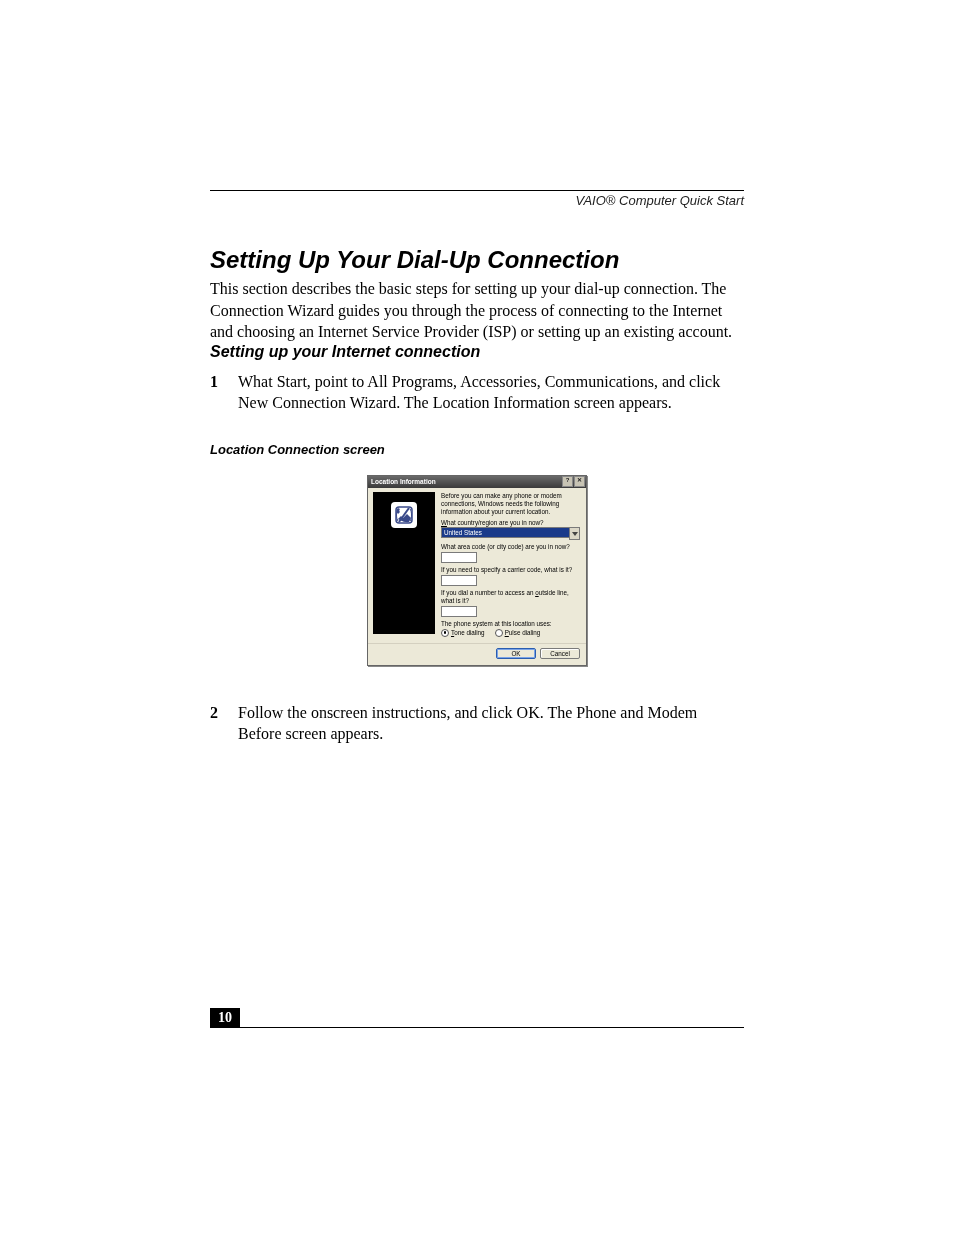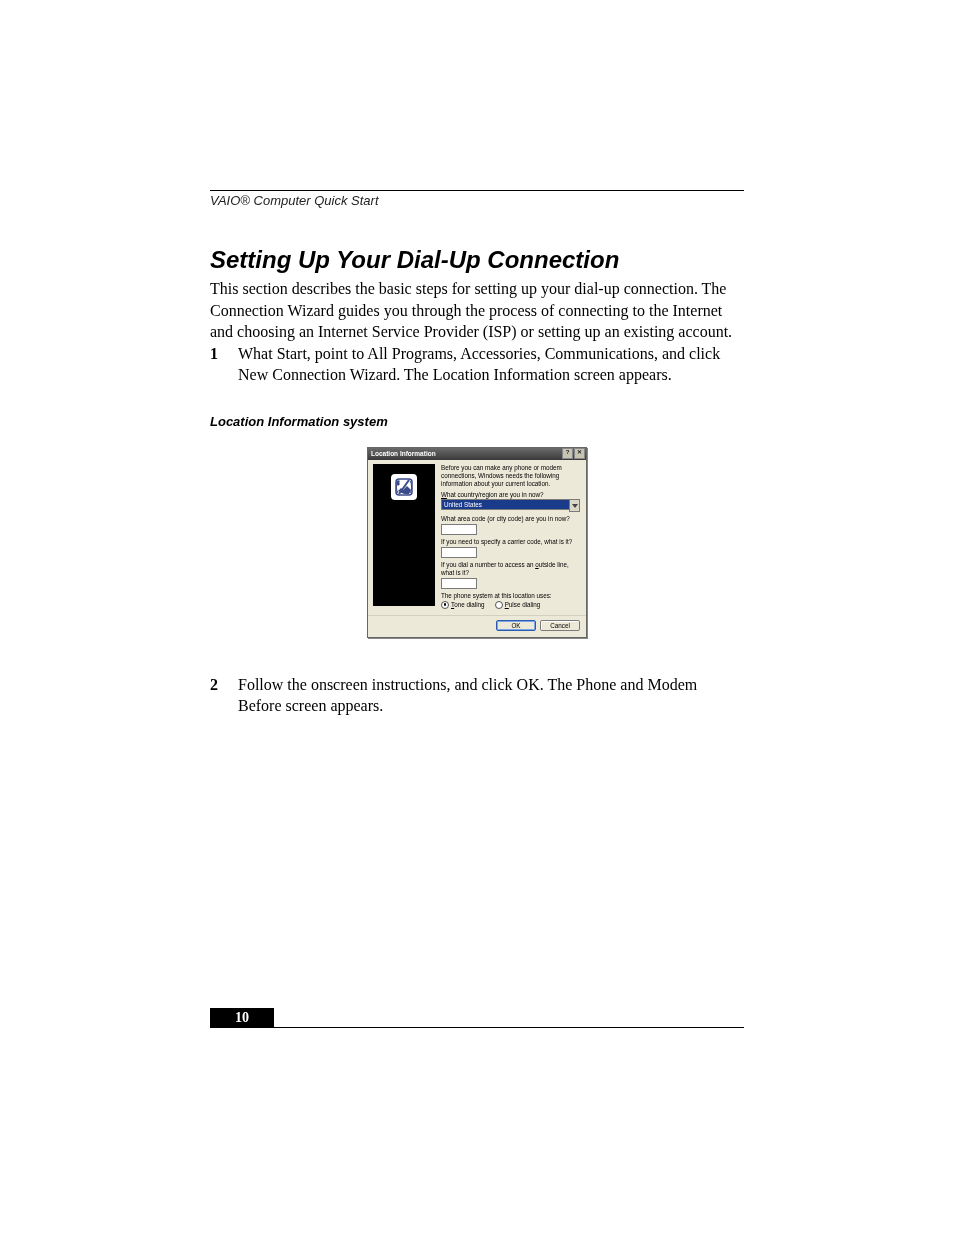--- a/index.html
+++ b/index.html
@@ -25,20 +25,21 @@
   .top-rule {
     border-top: 1.5px solid #000;
     margin-bottom: 2px;
   }
   .running-head {
     font-family: Arial, Helvetica, sans-serif;
     font-style: italic;
     font-size: 13px;
     color: #222;
     margin-bottom: 38px;
+    text-align: right;
   }
   .h1 {
     font-family: Arial, Helvetica, sans-serif;
     font-weight: bold;
     font-style: italic;
     font-size: 24px;
     margin-bottom: 4px;
   }
   .para {
     font-size: 16px;
@@ -203,45 +204,46 @@
     right: 210px;
     top: 1008px;
   }
   .pn-box {
     display: inline-block;
     background: #000;
     color: #fff;
     font-family: "Times New Roman", serif;
     font-weight: bold;
     font-size: 14px;
-    padding: 2px 25px;
+    padding: 2px 8px;
   }
   .foot-rule {
     border-top: 1.8px solid #000;
     margin-top: -1px;
   }
 </style>
 </head>
 <body>
 
 <div class="page">
   <div class="content">
     <div class="top-rule"></div>
     <div class="running-head">VAIO® Computer Quick Start</div>
 
     <div class="h1">Setting Up Your Dial-Up Connection</div>
     <div class="para">This section describes the basic steps for setting up your dial-up connection. The Connection Wizard guides you through the process of connecting to the Internet and choosing an Internet Service Provider (ISP) or setting up an existing account.</div>
 
+    <div class="h2">Setting up your Internet connection</div>
 
     <div class="step">
       <div class="num">1</div>
       <div class="txt">What Start, point to All Programs, Accessories, Communications, and click New Connection Wizard. The Location Information screen appears.</div>
     </div>
 
-    <div class="caption">Location Information system</div>
+    <div class="caption">Location Connection screen</div>
 
     <div class="dialog-wrap">
       <div class="dialog">
         <div class="titlebar">
           <span>Location Information</span>
           <span class="buttons">
             <span class="tbtn">?</span>
             <span class="tbtn">✕</span>
           </span>
         </div>

